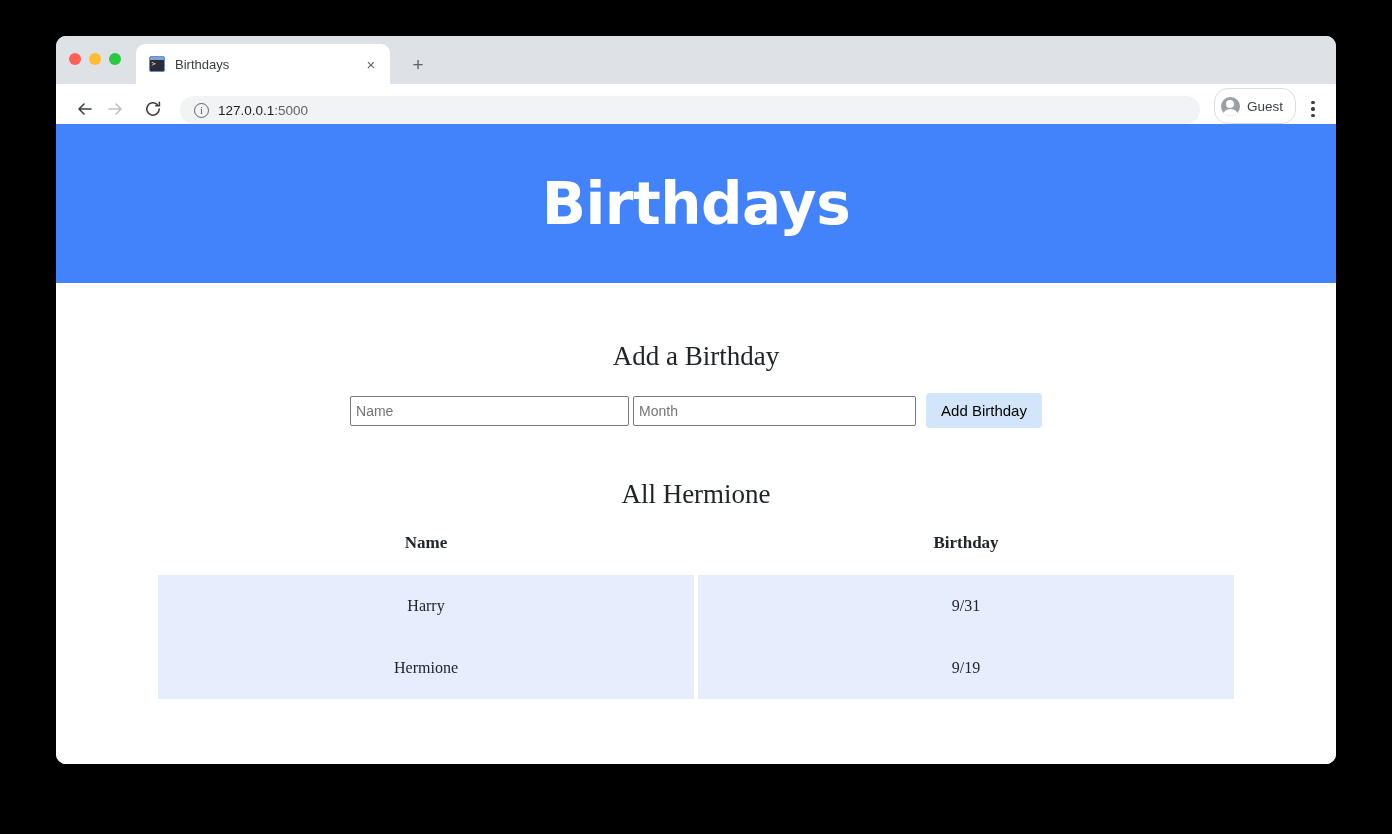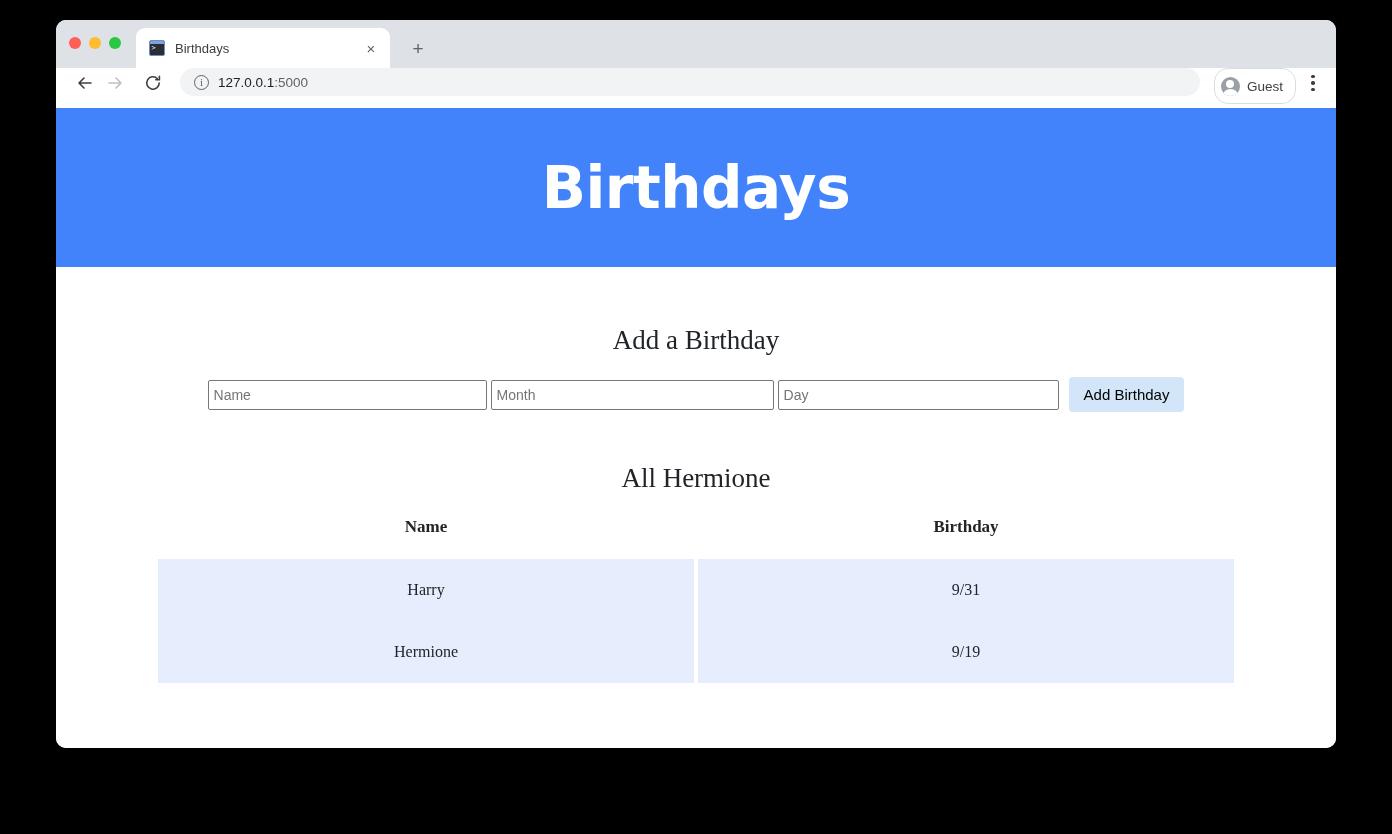--- a/index.html
+++ b/index.html
@@ -9,21 +9,21 @@
     height: 834px;
     background: #000000;
     font-family: "Liberation Sans", sans-serif;
     overflow: hidden;
   }
 
   
   #browser-window {
     position: absolute;
     left: 56px;
-    top: 20px;
+    top: 36px;
     width: 1280px;
     height: 728px;
     background: #ffffff;
     border-radius: 10px;
     overflow: hidden;
     display: flex;
     flex-direction: column;
   }
 
   
@@ -120,21 +120,21 @@
     line-height: 1;
     border-radius: 50%;
   }
 
   
   .toolbar {
     height: 40px;
     flex: 0 0 40px;
     background: #ffffff;
     display: flex;
-    align-items: flex-start;
+    align-items: flex-end;
     padding: 0 10px 0 14px;
     gap: 0;
   }
 
   .nav-btn {
     width: 30px; height: 30px;
     display: flex; align-items: center; justify-content: center;
     color: #3c4043;
     flex: 0 0 30px;
   }
@@ -398,21 +398,20 @@
       <h1>Birthdays</h1>
     </div>
 
     <div class="page-body">
 
       <div class="section-heading">Add a Birthday</div>
 
       <div class="form-row">
         <input id="input-name" type="text" placeholder="Name" style="">
         <input id="input-month" type="text" placeholder="Month" style="">
-        <input id="input-day" type="text" placeholder="Day" style="">
         <button class="submit-btn">Add Birthday</button>
       </div>
 
       <div class="section-heading all-heading">All Hermione</div>
 
       <table class="bday-table">
         <thead>
           <tr>
             <th>Name</th>
             <th>Birthday</th>

